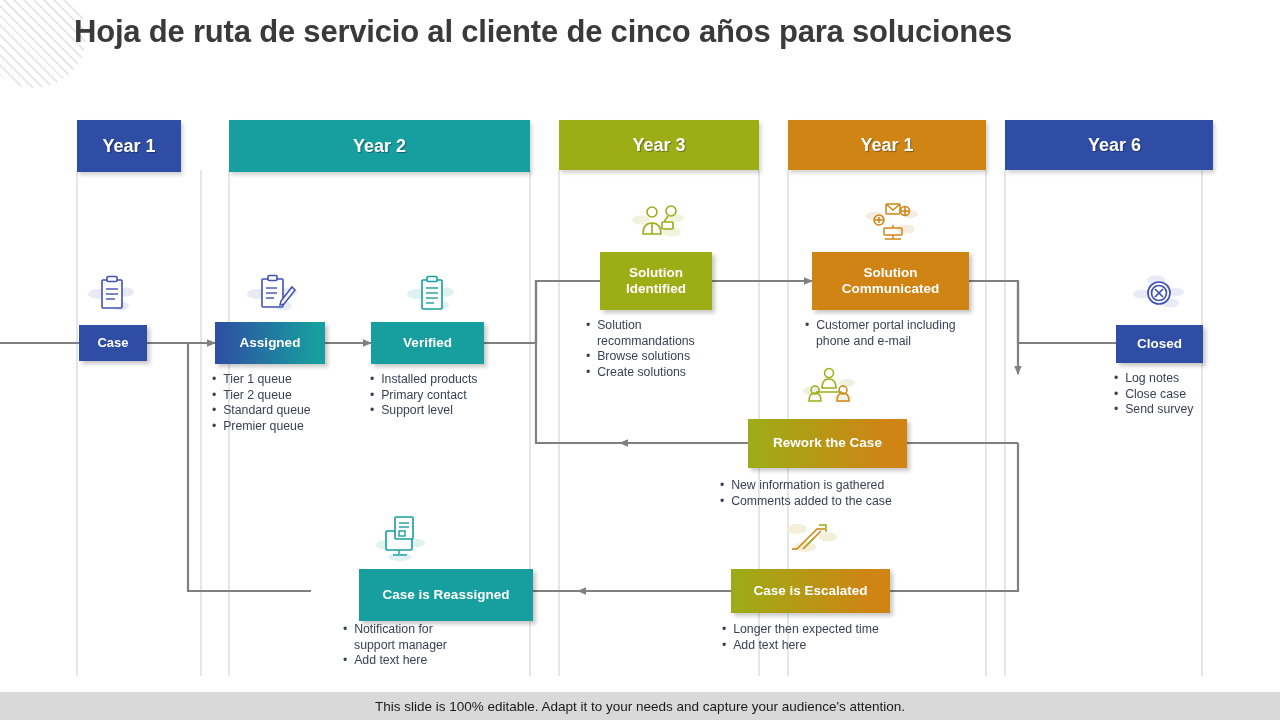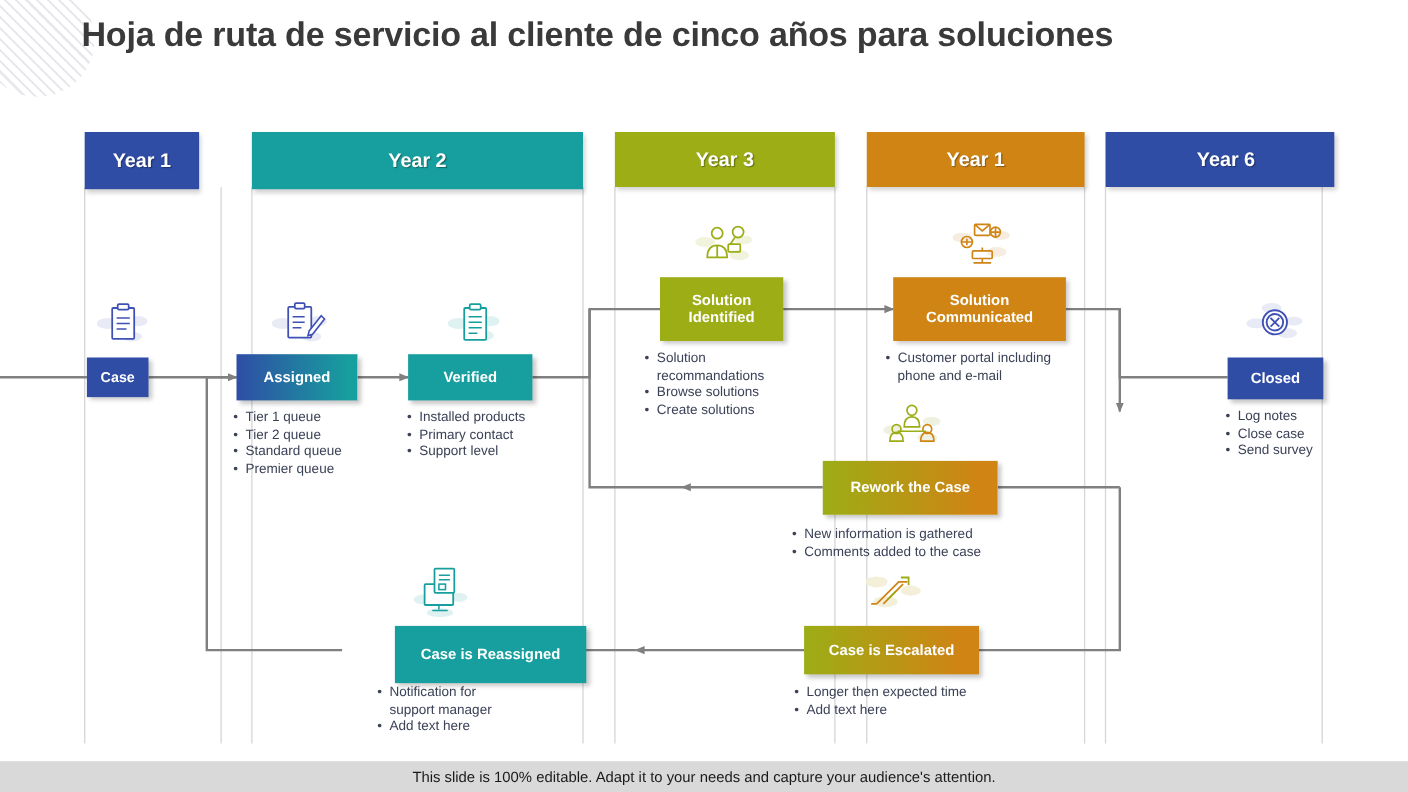--- a/index.html
+++ b/index.html
@@ -302,21 +302,21 @@
       </g>
     <g stroke="#3f51b5" fill="#fff" stroke-width="1.7">
       <circle cx="29" cy="23" r="11"></circle>
       <circle cx="29" cy="23" r="7.5" fill="none"></circle>
       <line x1="25" y1="19" x2="33" y2="27"></line>
       <line x1="33" y1="19" x2="25" y2="27"></line>
     </g>
   </svg>
 </div>
 
-<div class="pbox" style="left:79px;top:325px;width:56px;height:36px;background:#2f4da5;font-size:13px;">
+<div class="pbox" style="left:79px;top:325px;width:68px;height:36px;background:#2f4da5;font-size:13px;">
   <span>Case</span>
 </div>
 
 <div class="pbox" style="left:215px;top:322px;width:110px;height:42px;
             background:linear-gradient(90deg,#2f4da5 0%,#179e9e 92%);">
   <span>Assigned</span>
 </div>
 <div class="bullets" style="left:212px;top:372px;width:130px;">
   <div class="b">Tier 1 queue</div>
   <div class="b">Tier 2 queue</div>

